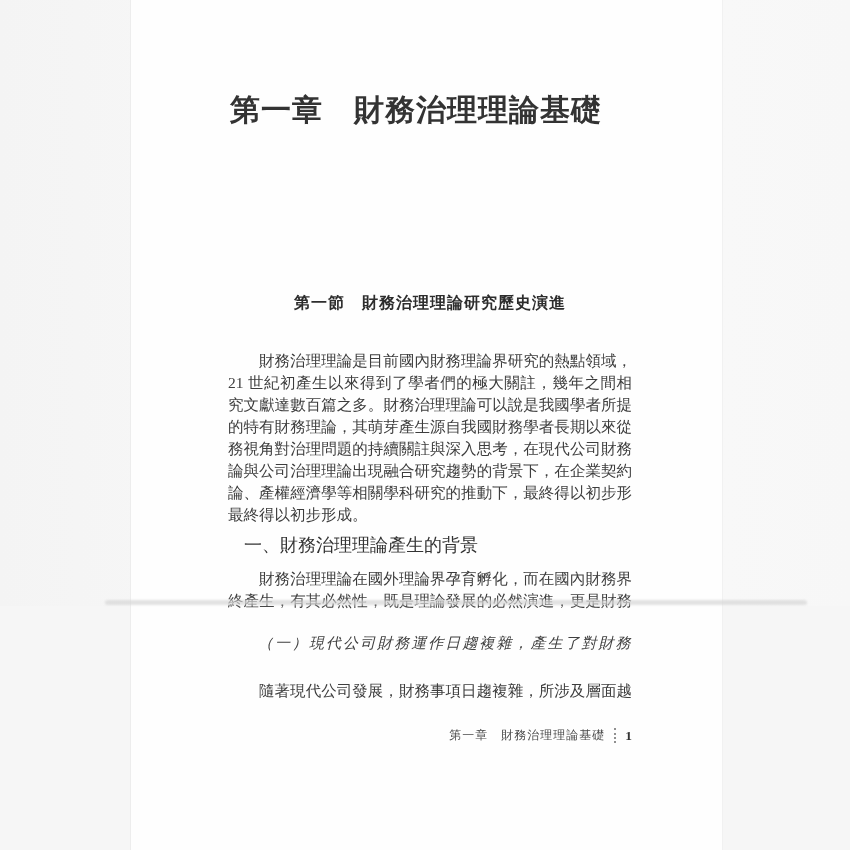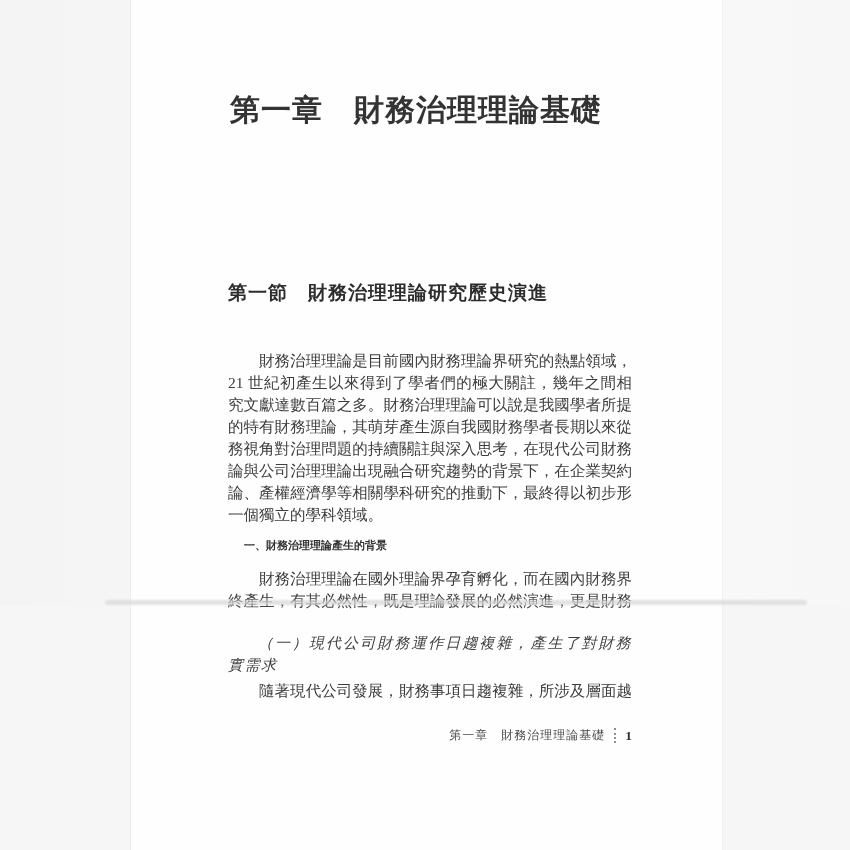--- a/index.html
+++ b/index.html
@@ -37,28 +37,28 @@
     text-align: center;
     font-family: "Liberation Sans", sans-serif;
     font-weight: 600;
     font-size: 30px;
     line-height: 40px;
     letter-spacing: 1px;
     color: #333333;
   }
   .section-title {
     position: absolute;
-    top: 280px;
+    top: 290px;
     left: 97px;
     width: 404px;
     margin: 0;
-    text-align: left;
+    text-align: center;
     font-family: "Liberation Serif", serif;
     font-weight: 700;
-    font-size: 19px;
+    font-size: 16px;
     line-height: 26px;
     letter-spacing: 1px;
     color: #2d2d2d;
   }
   .para {
     position: absolute;
     left: 97px;
     width: 404px;
     font-size: 15.5px;
     color: #3d3d3d;
@@ -80,22 +80,22 @@
   }
   .sub-heading {
     position: absolute;
     top: 534px;
     left: 97px;
     width: 404px;
     margin: 0;
     padding-left: 16px;
     box-sizing: border-box;
     font-family: "Liberation Sans", sans-serif;
-    font-weight: 700;
-    font-size: 11px;
+    font-weight: 400;
+    font-size: 18px;
     line-height: 22px;
     color: #333333;
   }
   .footer {
     position: absolute;
     top: 727px;
     left: 97px;
     width: 404px;
     display: flex;
     justify-content: flex-end;
@@ -141,33 +141,32 @@
     <h2 class="section-title">第一節　財務治理理論研究歷史演進</h2>
 
     <div class="para" style="top:350px">
         <div class="line indent fill">財務治理理論是目前國內財務理論界研究的熱點領域，自</div>
         <div class="line fill">21 世紀初產生以來得到了學者們的極大關註，幾年之間相關研</div>
         <div class="line fill">究文獻達數百篇之多。財務治理理論可以說是我國學者所提出</div>
         <div class="line fill">的特有財務理論，其萌芽產生源自我國財務學者長期以來從財</div>
         <div class="line fill">務視角對治理問題的持續關註與深入思考，在現代公司財務理</div>
         <div class="line fill">論與公司治理理論出現融合研究趨勢的背景下，在企業契約理</div>
         <div class="line fill">論、產權經濟學等相關學科研究的推動下，最終得以初步形成</div>
-        <div class="line">一個獨立的學科領域。</div>
+        <div class="line">最終得以初步形成。</div>
       </div>
 
     <h3 class="sub-heading">一、財務治理理論產生的背景</h3>
 
     <div class="para" style="top:568px">
         <div class="line indent fill">財務治理理論在國外理論界孕育孵化，而在國內財務界最</div>
         <div class="line fill">終產生，有其必然性，既是理論發展的必然演進，更是財務實</div>
       </div>
 
     <div class="para kai" style="top:632px">
         <div class="line indent fill">（一）現代公司財務運作日趨複雜，產生了對財務治理的現</div>
-        <div class="line">實需求</div>
       </div>
 
     <div class="para" style="top:680px">
         <div class="line indent fill">隨著現代公司發展，財務事項日趨複雜，所涉及層面越來</div>
       </div>
 
     <div class="footer">
       <span class="footer-chapter">第一章　財務治理理論基礎</span>
       <span class="footer-divider"></span>
       <span class="footer-pagenum">1</span>

